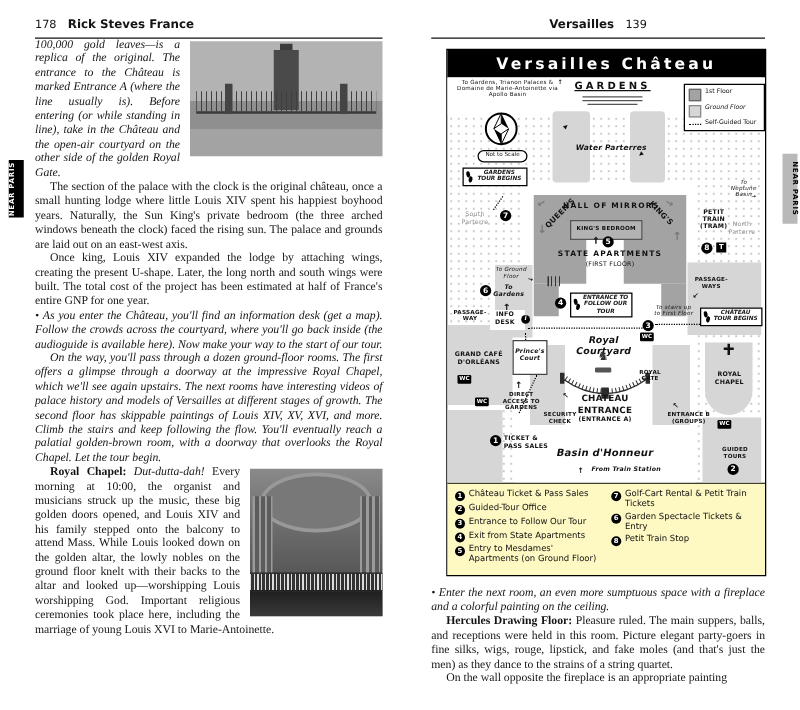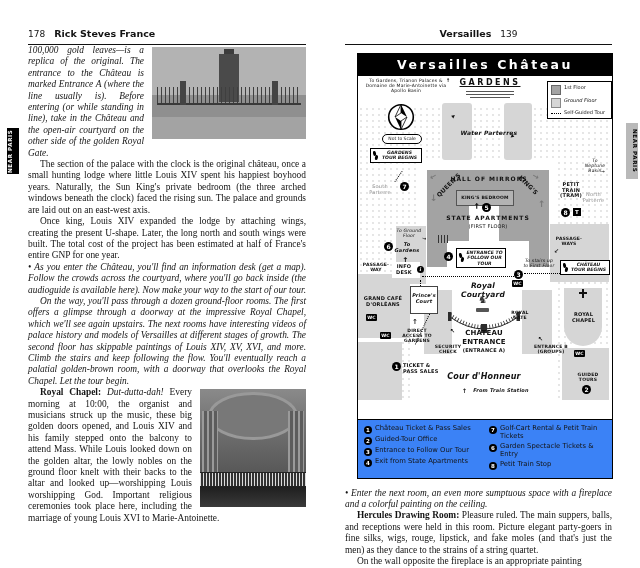--- a/index.html
+++ b/index.html
@@ -1,17 +1,17 @@
 <!DOCTYPE html>
 <html><head>
 <meta charset="utf-8">
 <style>
   html,body{margin:0;padding:0;background:#fff;}
   .spread{position:relative;width:640px;height:568px;background:#fff;overflow:hidden;color:#141414;}
-  .page{position:absolute;top:16px;height:480px;}
+  .page{position:absolute;top:2px;height:480px;}
   .page-left{left:0;width:320px;}
   .page-right{left:320px;width:320px;}
   .inner-l{padding:12px 14px 0 28px;}
   .inner-r{padding:12px 28px 0 25px;}
   .hdr{display:flex;align-items:baseline;gap:9px;font-family:"DejaVu Sans",sans-serif;font-weight:bold;font-size:9.5px;border-bottom:1.6px solid #111;padding-bottom:5px;}
   .hdr-r{justify-content:center;}
   .pgnum{font-weight:normal;font-size:9px;}
   .sec-title{font-family:"DejaVu Sans",sans-serif;font-weight:bold;font-size:13px;margin:9px 0 4px 0;}
   .pgtext{font-family:"Liberation Serif",serif;font-size:9.4px;line-height:11.4px;text-align:justify;}
   .pgtext p{margin:0;}
@@ -63,21 +63,21 @@
   .legend{position:absolute;left:189px;top:5px;width:58px;border:1px solid #000;background:#fff;padding:3px 2px 2px 3px;display:flex;flex-direction:column;gap:2.5px;}
   .lrow{display:flex;align-items:flex-start;gap:3px;font-family:"DejaVu Sans",sans-serif;font-size:5px;line-height:1.15;text-align:left;}
   .sq{flex:0 0 8px;width:8px;height:8px;}
   .sq-dk{background:#a3a3a3;border:0.5px solid #666;}
   .sq-lt{background:#d6d6d6;border:0.5px solid #888;}
   .ldash{flex:0 0 10px;margin-top:2.5px;border-top:1.5px dotted #000;}
   .ntsc{position:absolute;border:0.9px solid #000;border-radius:6px;background:#fff;font-family:"DejaVu Sans",sans-serif;font-size:4.5px;text-align:center;line-height:8px;}
   .stairs{position:absolute;background:repeating-linear-gradient(90deg,#333 0 1px,rgba(0,0,0,0) 1px 3px);}
   .crossb{position:absolute;background:#111;}
   .statue-base{position:absolute;background:#555;border-radius:1px;}
-  .map-key{border-top:1.3px solid #000;display:flex;padding:5px 4px 5px 6px;gap:6px;background:#3b82f6;margin-top:19px;}
+  .map-key{border-top:1.3px solid #000;display:flex;padding:5px 4px 5px 6px;gap:6px;background:#fef9c3;}
   .kcol{flex:1;}
   .krow{display:flex;gap:3px;margin-bottom:2.6px;font-family:"DejaVu Sans",sans-serif;font-size:6.8px;line-height:1.15;}
   .knum{flex:0 0 8px;width:8px;height:8px;border-radius:50%;background:#000;color:#fff;font:bold 5.5px/8px "DejaVu Sans",sans-serif;text-align:center;margin-top:0.5px;}
   .rp-text{margin-top:9px;}
 </style>
 </head>
 <body>
 
 <div class="spread">
 
@@ -269,21 +269,21 @@
           <span class="ar" style="left:180px;top:260px;font-size:6px;">↖</span>
           <div class="ml f40 b" style="left:172px;top:268px;width:42px;">ENTRANCE B (GROUPS)</div>
 
           <div class="crossb" style="left:224px;top:213px;width:2px;height:9px;"></div>
           <div class="crossb" style="left:221px;top:216px;width:8px;height:2px;"></div>
           <div class="ml f50 b" style="left:210px;top:236px;width:31px;">ROYAL CHAPEL</div>
           <div class="wc" style="left:216px;top:274px;">WC</div>
           <div class="ml f40 b" style="left:212px;top:296px;width:36px;">GUIDED TOURS</div>
           <div class="nc" style="left:224px;top:309px;">2</div>
 
-          <div class="ml f80 b i nw" style="left:84px;top:296px;width:84px;">Cour d'Honneur</div>
+          <div class="ml f80 b i nw" style="left:84px;top:296px;width:84px;">Basin d'Honneur</div>
           <span class="ar" style="left:104px;top:312px;font-size:6px;">↑</span>
           <div class="ml f50 b i nw" style="left:112px;top:312px;width:62px;">From Train Station</div>
         </div>
 
         <div class="map-key">
           <div class="kcol">
             <div class="krow">
                 <span class="knum">1</span>
                 <span>Château Ticket &amp; Pass Sales</span>
               </div>
@@ -292,41 +292,45 @@
                 <span>Guided-Tour Office</span>
               </div>
             <div class="krow">
                 <span class="knum">3</span>
                 <span>Entrance to Follow Our Tour</span>
               </div>
             <div class="krow">
                 <span class="knum">4</span>
                 <span>Exit from State Apartments</span>
               </div>
+            <div class="krow">
+                <span class="knum">5</span>
+                <span>Entry to Mesdames' Apartments (on Ground Floor)</span>
+              </div>
           </div>
           <div class="kcol">
             <div class="krow">
                 <span class="knum">7</span>
                 <span>Golf-Cart Rental &amp; Petit Train Tickets</span>
               </div>
             <div class="krow">
                 <span class="knum">6</span>
                 <span>Garden Spectacle Tickets &amp; Entry</span>
               </div>
             <div class="krow">
                 <span class="knum">8</span>
                 <span>Petit Train Stop</span>
               </div>
           </div>
         </div>
       </div>
 
       <div class="pgtext rp-text">
         <p class="ital">• Enter the next room, an even more sumptuous space with a fireplace and a colorful painting on the ceiling.</p>
-        <p class="ind"><span class="lead sp">Hercules Drawing Room:</span>&nbsp;<span class="sp">Pleasure ruled. The main suppers, balls, and receptions were held in this room. Picture elegant party-goers in fine silks, wigs, rouge, lipstick, and fake moles (and that's just the men) as they dance to the strains of a string quartet.</span></p>
+        <p class="ind"><span class="lead sp">Hercules Drawing Floor:</span>&nbsp;<span class="sp">Pleasure ruled. The main suppers, balls, and receptions were held in this room. Picture elegant party-goers in fine silks, wigs, rouge, lipstick, and fake moles (and that's just the men) as they dance to the strains of a string quartet.</span></p>
         <p class="ind">On the wall opposite the fireplace is an appropriate painting</p>
       </div>
     </div>
   </div>
 
   <div class="tab tab-l">NEAR PARIS</div>
   <div class="tab tab-r">NEAR PARIS</div>
 
 </div>
 

